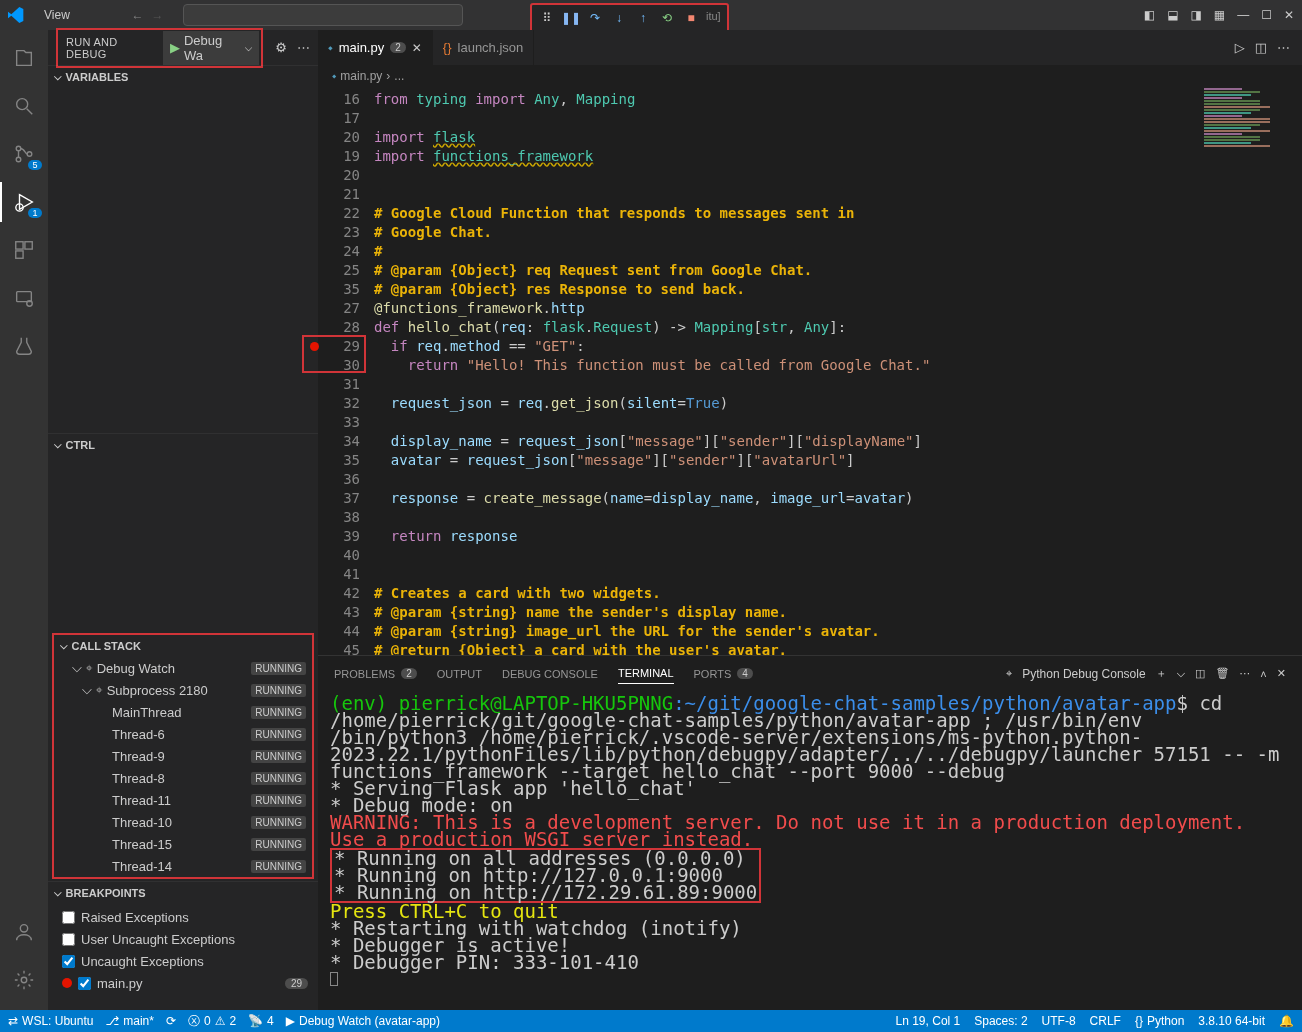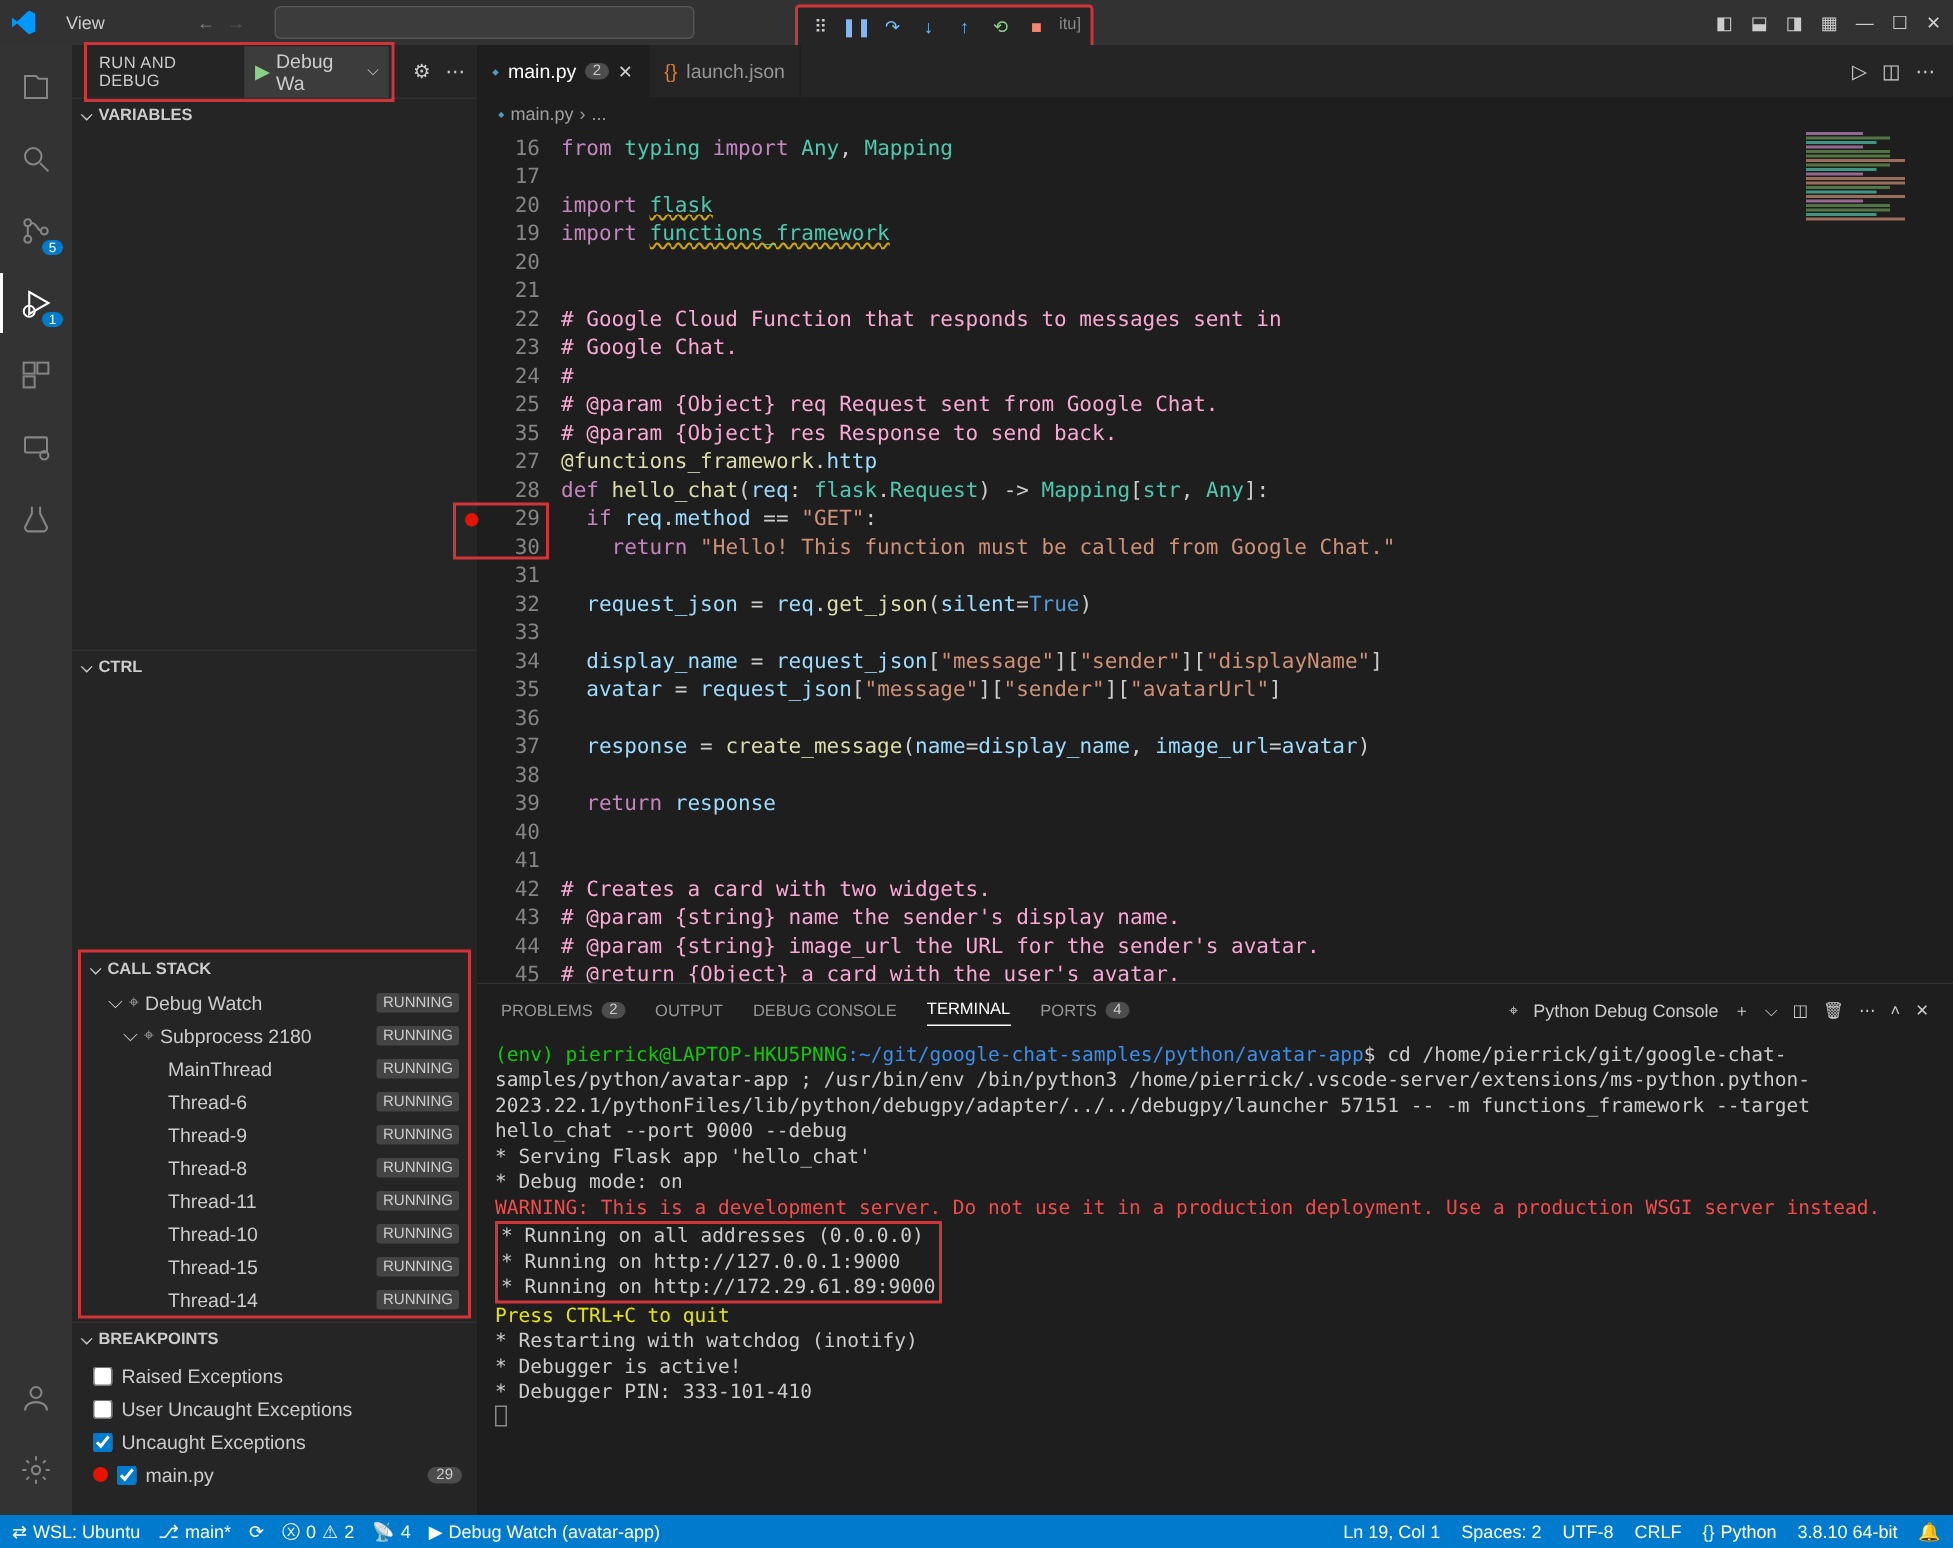--- a/index.html
+++ b/index.html
@@ -87,41 +87,41 @@
   .editor-wrap { flex:1; display:flex; background:#1e1e1e; position:relative; min-height:0;}
   .gutter { width:56px; text-align:right; padding-right:14px; color:#858585; font-family:Consolas, monospace; font-size:14px; line-height:19px; padding-top:3px;}
   .gutter .ln { height:19px; position:relative;}
   .gutter .bp-dot-g { position:absolute; left:-8px; top:5px; width:9px;height:9px;background:#e51400;border-radius:50%;}
   .gutter .bp-outline { position:absolute; left:-16px; top:-2px; right:-6px; height:38px; border:2px solid #d13438;}
   .code { flex:1; font-family:Consolas, monospace; font-size:14px; line-height:19px; padding-top:3px; white-space:pre; overflow:hidden;}
   .tok-kw { color:#c586c0; }
   .tok-mod { color:#4ec9b0; }
   .tok-fn { color:#dcdcaa; }
   .tok-str { color:#ce9178; }
-  .tok-com { color:#f9a8d4; }
+  .tok-com { color:#eab308;font-weight:bold; }
   .tok-cls { color:#4ec9b0; }
   .tok-var { color:#9cdcfe; }
   .tok-const { color:#569cd6; }
   .tok-dec { color:#dcdcaa; }
   .tok-param { color:#9cdcfe;}
   .minimap { position:absolute; right:8px; top:0; bottom:0; width:95px; background:linear-gradient(#1e1e1e,#1e1e1e); opacity:0.7; border-left:1px solid #1e1e1e;}
   .minimap .mm-line { height:2px; margin:1px 4px;}
   .mm1{background:#6a9955;width:60%;}
   .mm2{background:#c586c0;width:40%;}
   .mm3{background:#ce9178;width:70%;}
   .mm4{background:#4ec9b0;width:50%;}
   
   .panel { height:355px; background:#1e1e1e; border-top:1px solid #333; display:flex; flex-direction:column;}
   .panel-tabs { height:35px; display:flex; align-items:center; gap:20px; padding:0 16px; font-size:11px; color:#969696;}
   .panel-tabs .ptab { display:flex; align-items:center; gap:6px; cursor:pointer; padding:4px 0;}
   .panel-tabs .ptab.active { color:#fff; border-bottom:1px solid #fff;}
   .panel-tabs .ptab .pbadge { background:#4d4d4d;color:#ccc;border-radius:8px;padding:0 5px;font-size:10px;}
   .panel-tabs .right { margin-left:auto; display:flex; align-items:center; gap:10px; color:#ccc;}
   .panel-tabs .right .lbl { font-size:12px;}
-  .terminal-body { flex:1; font-family:Consolas, monospace; font-size:13px; line-height:17px; padding:4px 12px; color:#ccc; overflow:hidden;}
+  .terminal-body { flex:1; font-family:Consolas, monospace; font-size:19px; line-height:17px; padding:4px 12px; color:#ccc; overflow:hidden;}
   .t-green{color:#16c60c;}
   .t-blue{color:#3b8eea;}
   .t-red{color:#f14c4c;}
   .t-yellow{color:#e5e510;}
   .t-box{ border:2px solid #d13438; display:inline-block; padding:0 2px;}
   
   .statusbar { height:22px; background:#007acc; color:#fff; display:flex; align-items:center; font-size:12px; padding:0 8px; gap:12px;}
   .statusbar .sect { display:flex; align-items:center; gap:4px;}
   .statusbar .right { margin-left:auto; display:flex; align-items:center; gap:14px;}
   svg { display:block; }

